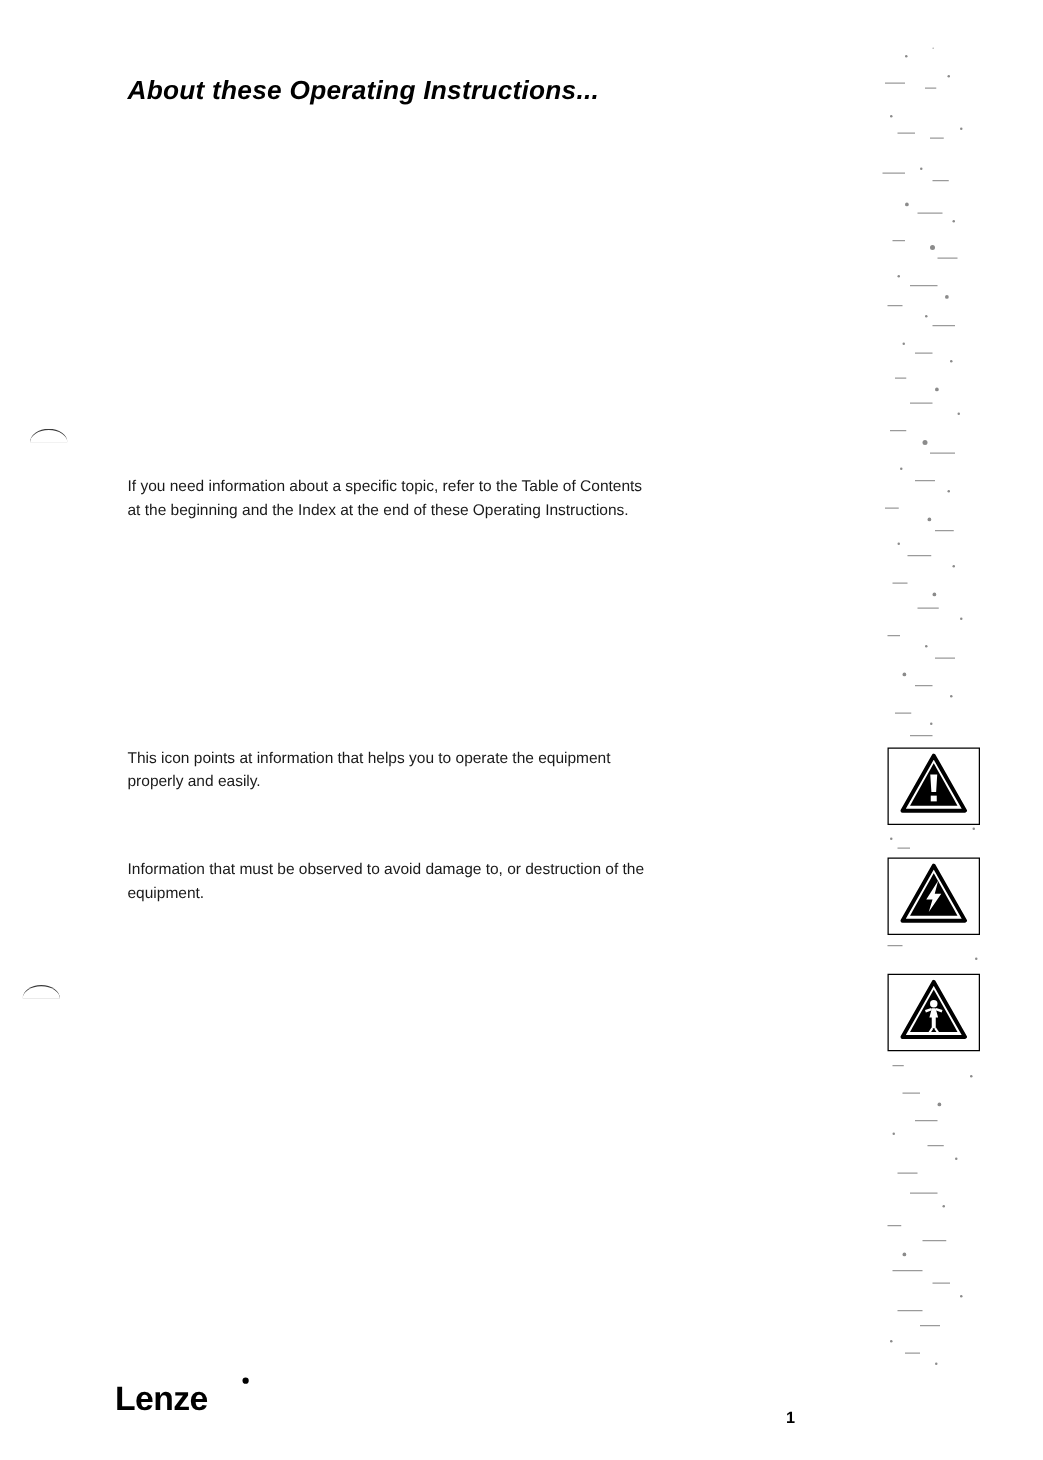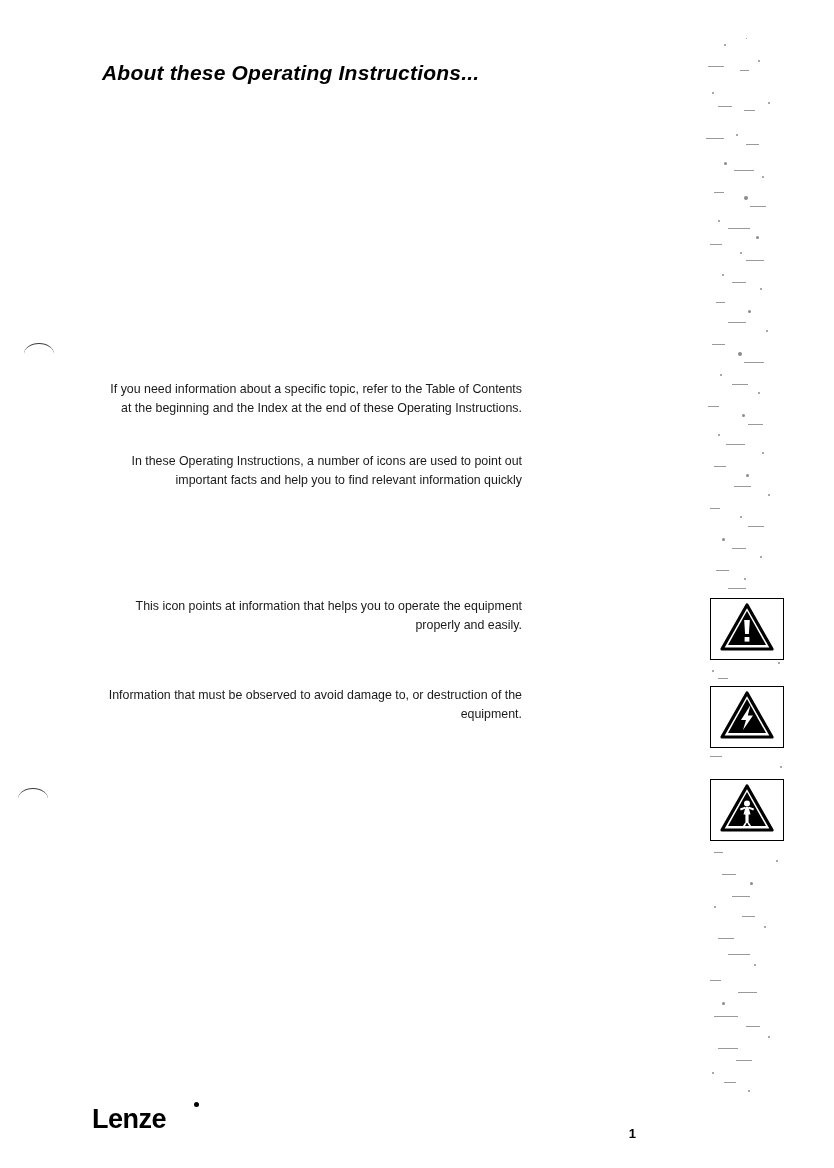--- a/index.html
+++ b/index.html
@@ -40,21 +40,20 @@
   }
 
   
   .para {
     position: absolute;
     left: 86px;
     width: 420px;
     font-size: 12.4px;
     line-height: 1.52;
     color: #1a1a1a;
-    text-align: right;
   }
   .p1 { top: 380px; }
   .p2 { top: 452px; }
   .p3 { top: 597px; }
   .p4 { top: 686px; }
   .p5 { top: 776px; }
 
   
   .speckle-col {
     position: absolute;
@@ -139,21 +138,20 @@
   }
 </style>
 </head>
 <body>
 
 <div class="page">
 
   <div class="title">About these Operating Instructions...</div>
 
   <div class="para p1">If you need information about a specific topic, refer to the Table of Contents at the beginning and the Index at the end of these Operating Instructions.</div>
-  <div class="para p2">In these Operating Instructions, a number of icons are used to point out important facts and help you to find relevant information quickly</div>
   <div class="para p4">Information that must be observed to avoid damage to, or destruction of the equipment.</div>
   <div class="para p3">This icon points at information that helps you to operate the equipment properly and easily.</div>
 
   <div class="icon-box box1">
     <div class="tri-wrap">
       <svg width="54" height="48" viewBox="0 0 54 48" aria-hidden="true">
         <polygon points="27,2 52,46 2,46" fill="#ffffff" stroke="#000000" stroke-width="3.2" stroke-linejoin="round"></polygon>
         <polygon points="27,8 46,42 8,42" fill="#000000"></polygon>
         <path d="M24.2,17 L29.8,17 L28.9,31 L25.1,31 Z" fill="#ffffff"></path>
         <rect x="24.6" y="34" width="4.8" height="4.6" fill="#ffffff"></rect>

